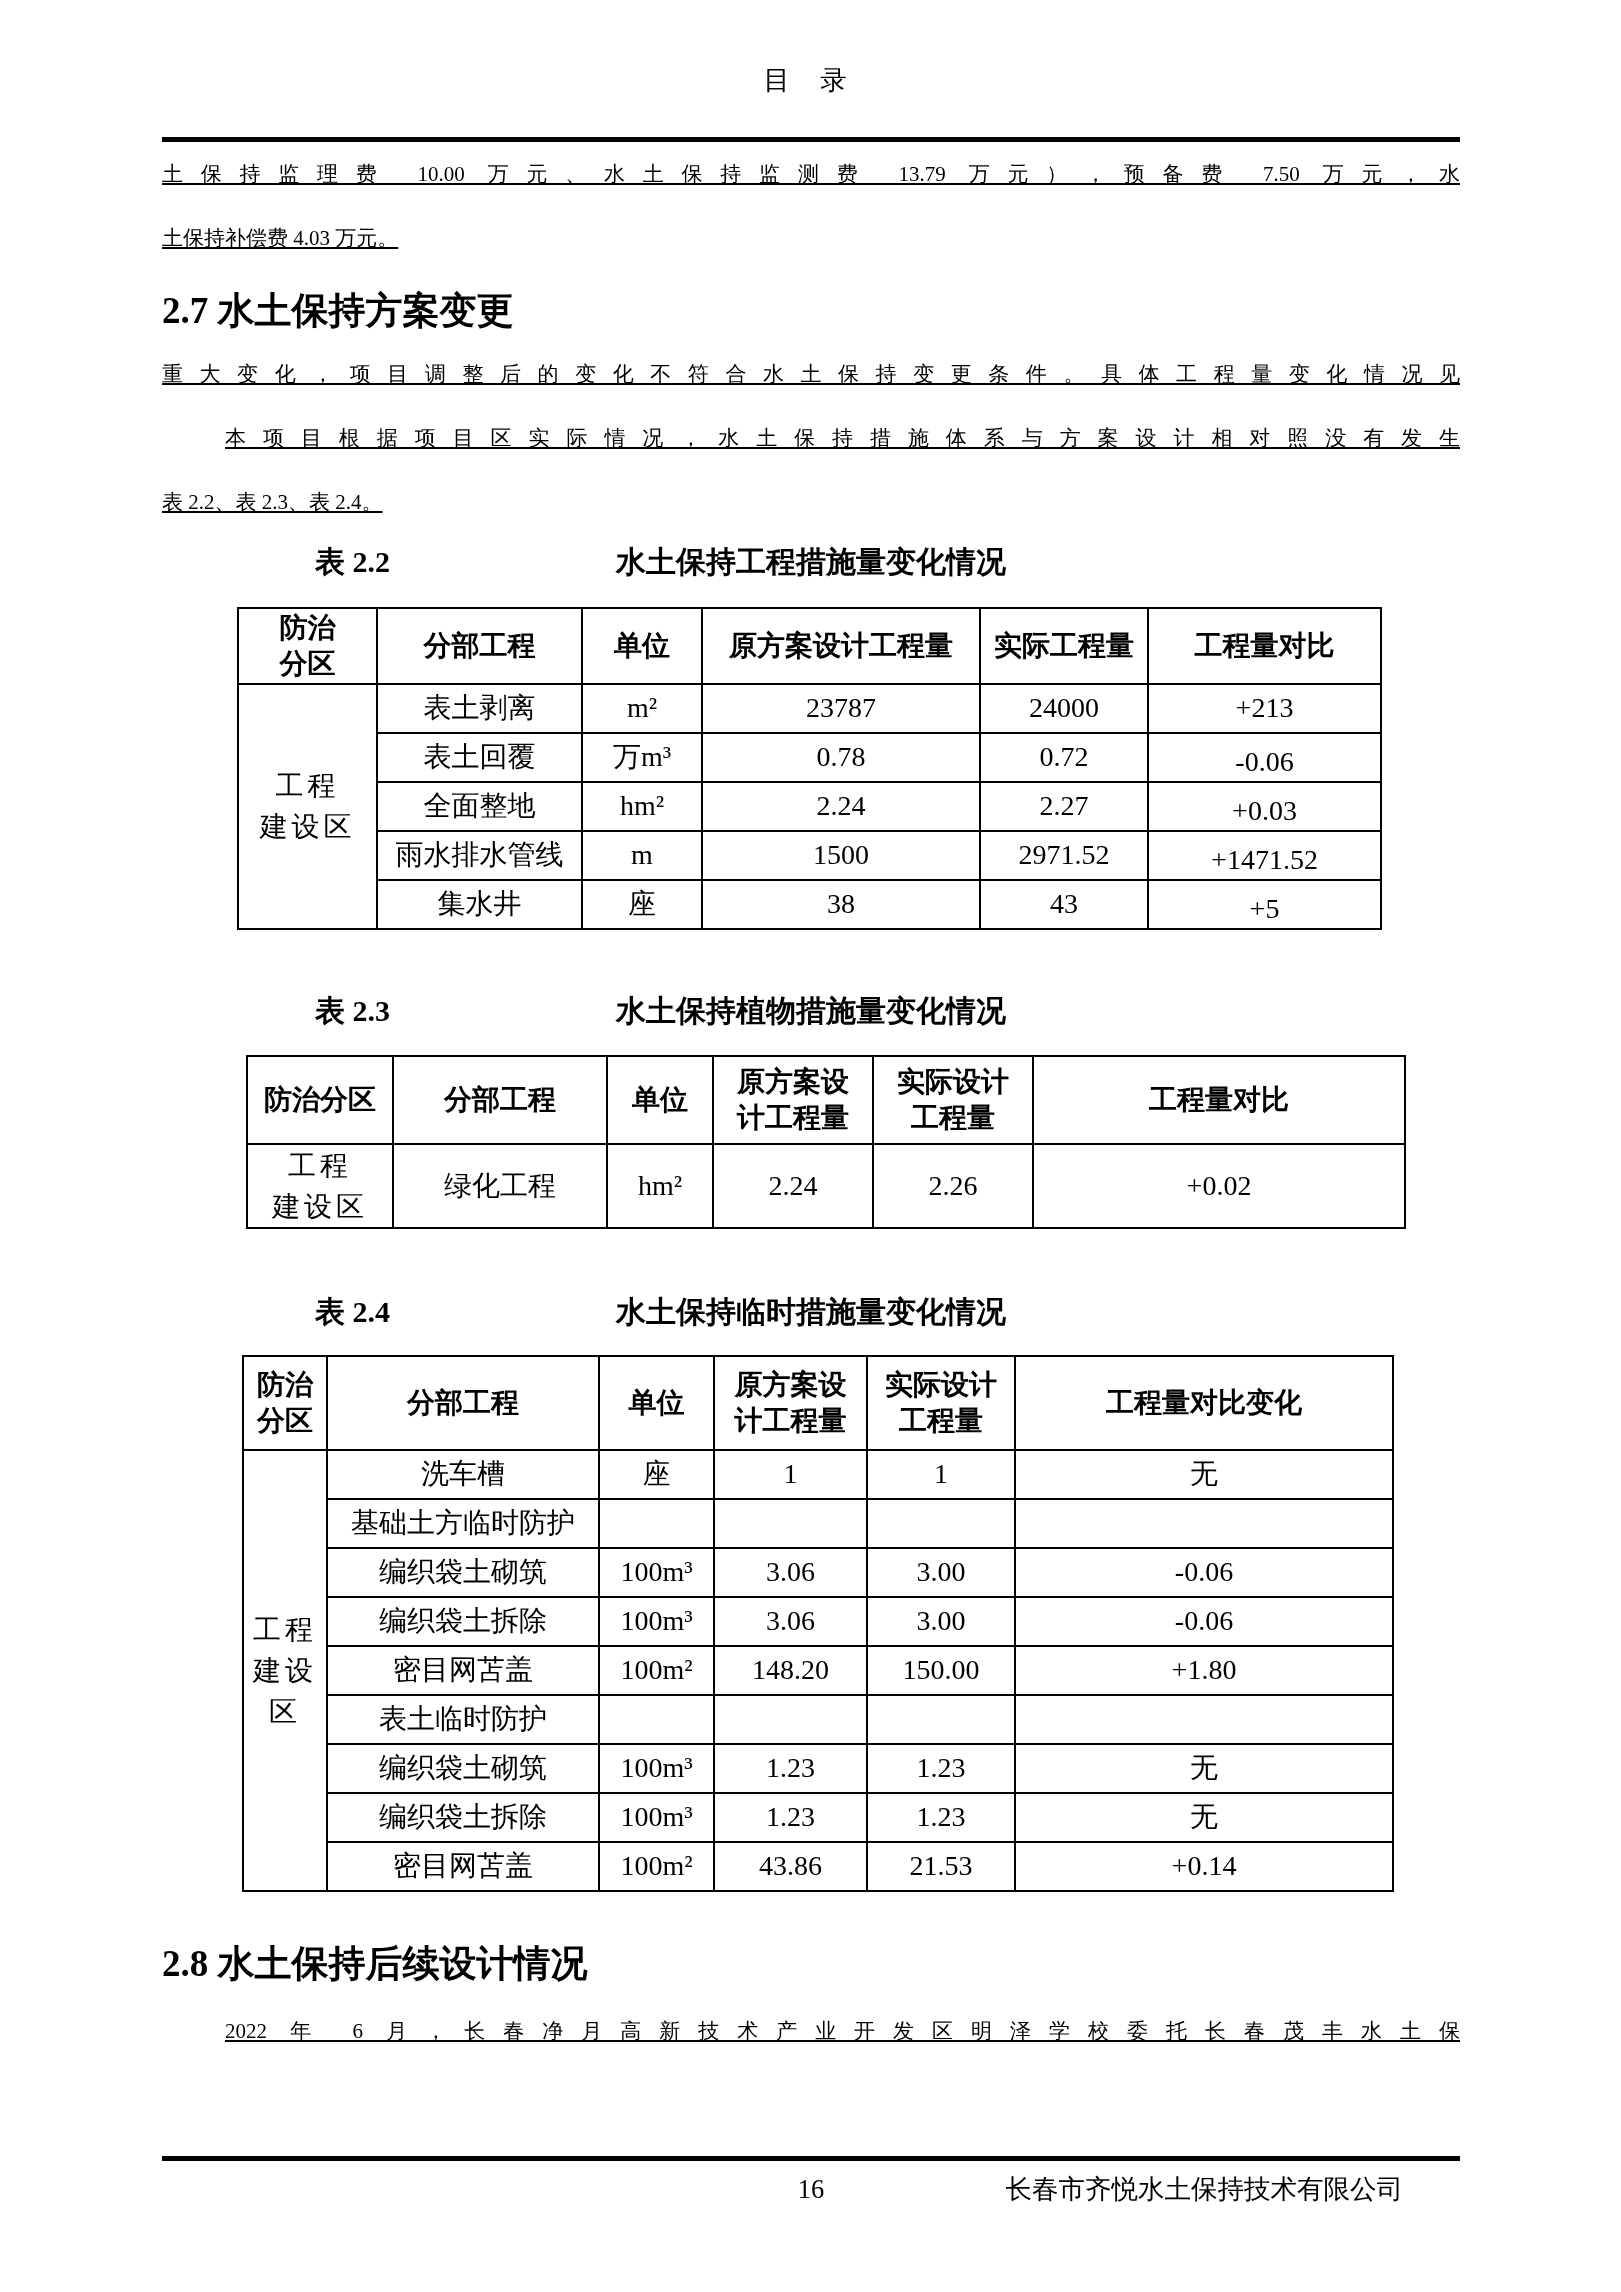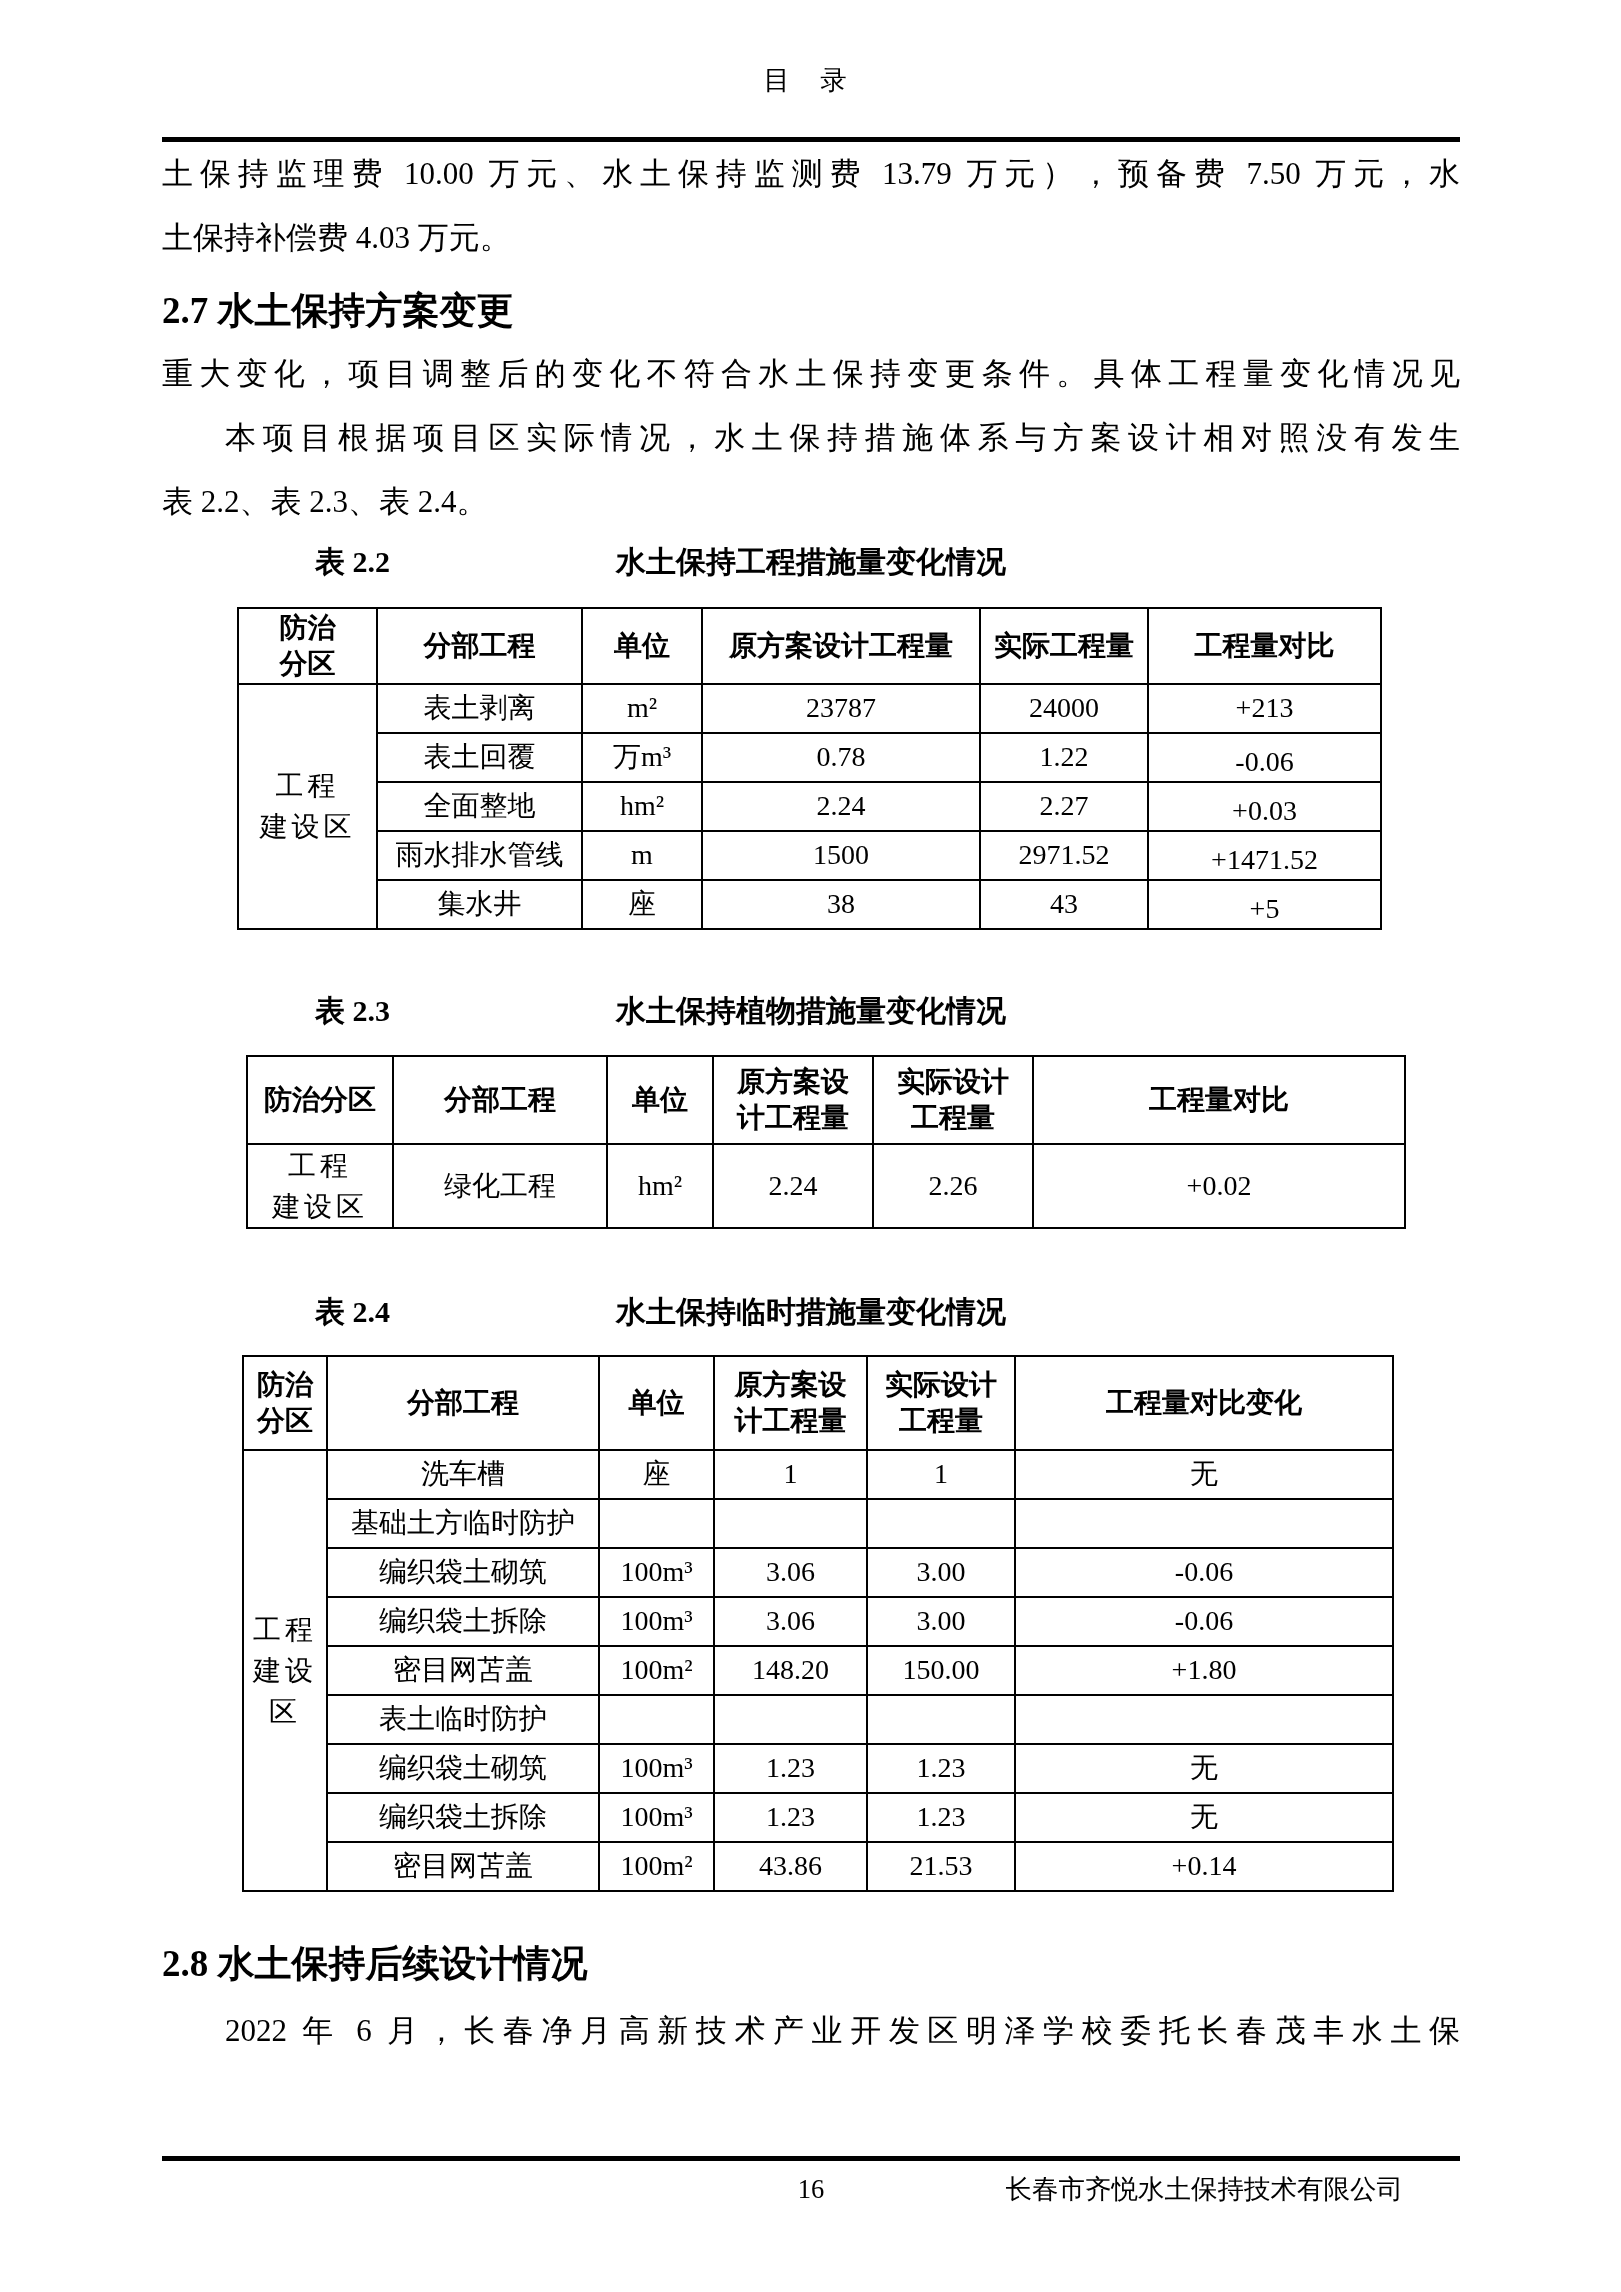--- a/index.html
+++ b/index.html
@@ -8,21 +8,21 @@
     width:1621px; height:2293px; position:relative; overflow:hidden;
     font-family:"Liberation Serif","DejaVu Serif",serif; color:#000;
   }
   .page { position:absolute; inset:0; padding:0 161px 0 162px; }
 
   .doc-title { padding-top:62px; text-align:center; font-size:26.5px; letter-spacing:11.8px; }
 
   .rule { height:4.9px; background:#000; }
   .rule-top { margin-top:39px; }
 
-  .para { font-size:31px; line-height:64px; }
+  .para { font-size:21px; line-height:64px;text-decoration:underline; }
   .line { text-align:justify; }
   .line.fill { text-align-last:justify; }
   .indent { text-indent:63px; }
 
   .section-heading { font-size:37px; font-weight:bold; line-height:49px; }
   #h27 { margin-top:15.7px; }
   .para27 { margin-top:7.8px; }
 
   .tbl-caption { position:relative; font-size:30px; font-weight:bold; line-height:39px; }
   .tbl-caption .lab { position:absolute; left:153px; top:0; }
@@ -116,21 +116,21 @@
         <td>表土剥离</td>
         <td>m²</td>
         <td>23787</td>
         <td>24000</td>
         <td>+213</td>
       </tr>
       <tr>
         <td>表土回覆</td>
         <td>万m³</td>
         <td>0.78</td>
-        <td>1.22</td>
+        <td>0.72</td>
         <td>-0.06</td>
       </tr>
       <tr>
         <td>全面整地</td>
         <td>hm²</td>
         <td>2.24</td>
         <td>2.27</td>
         <td>+0.03</td>
       </tr>
       <tr>

